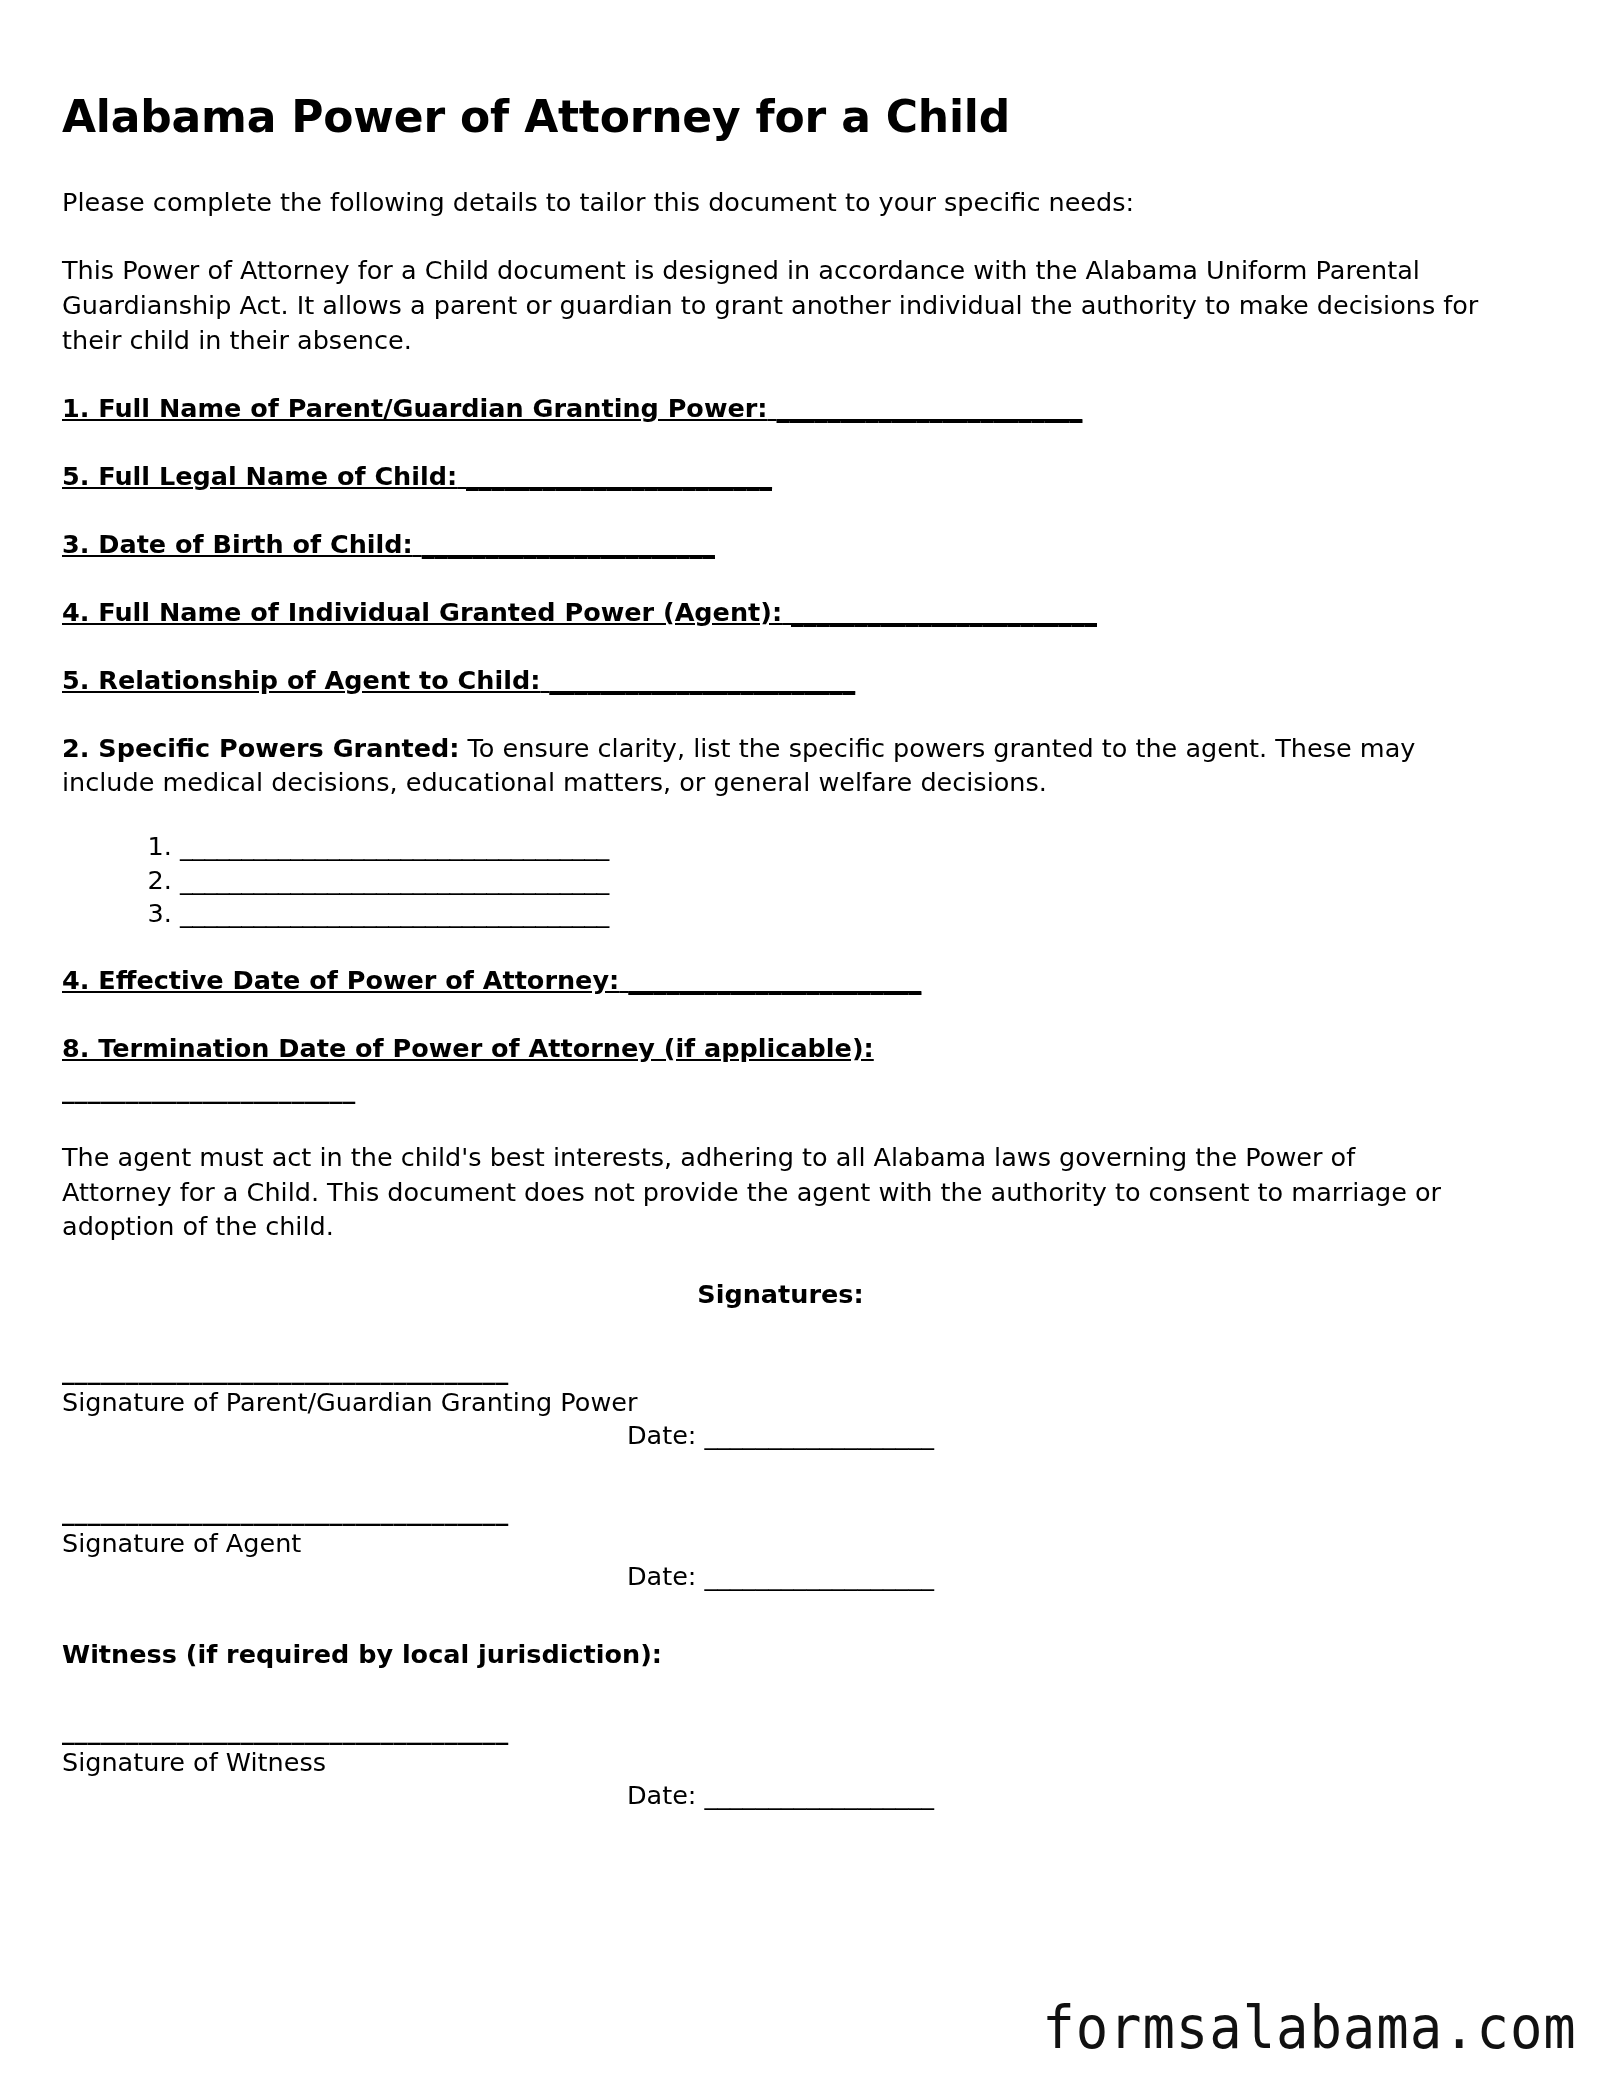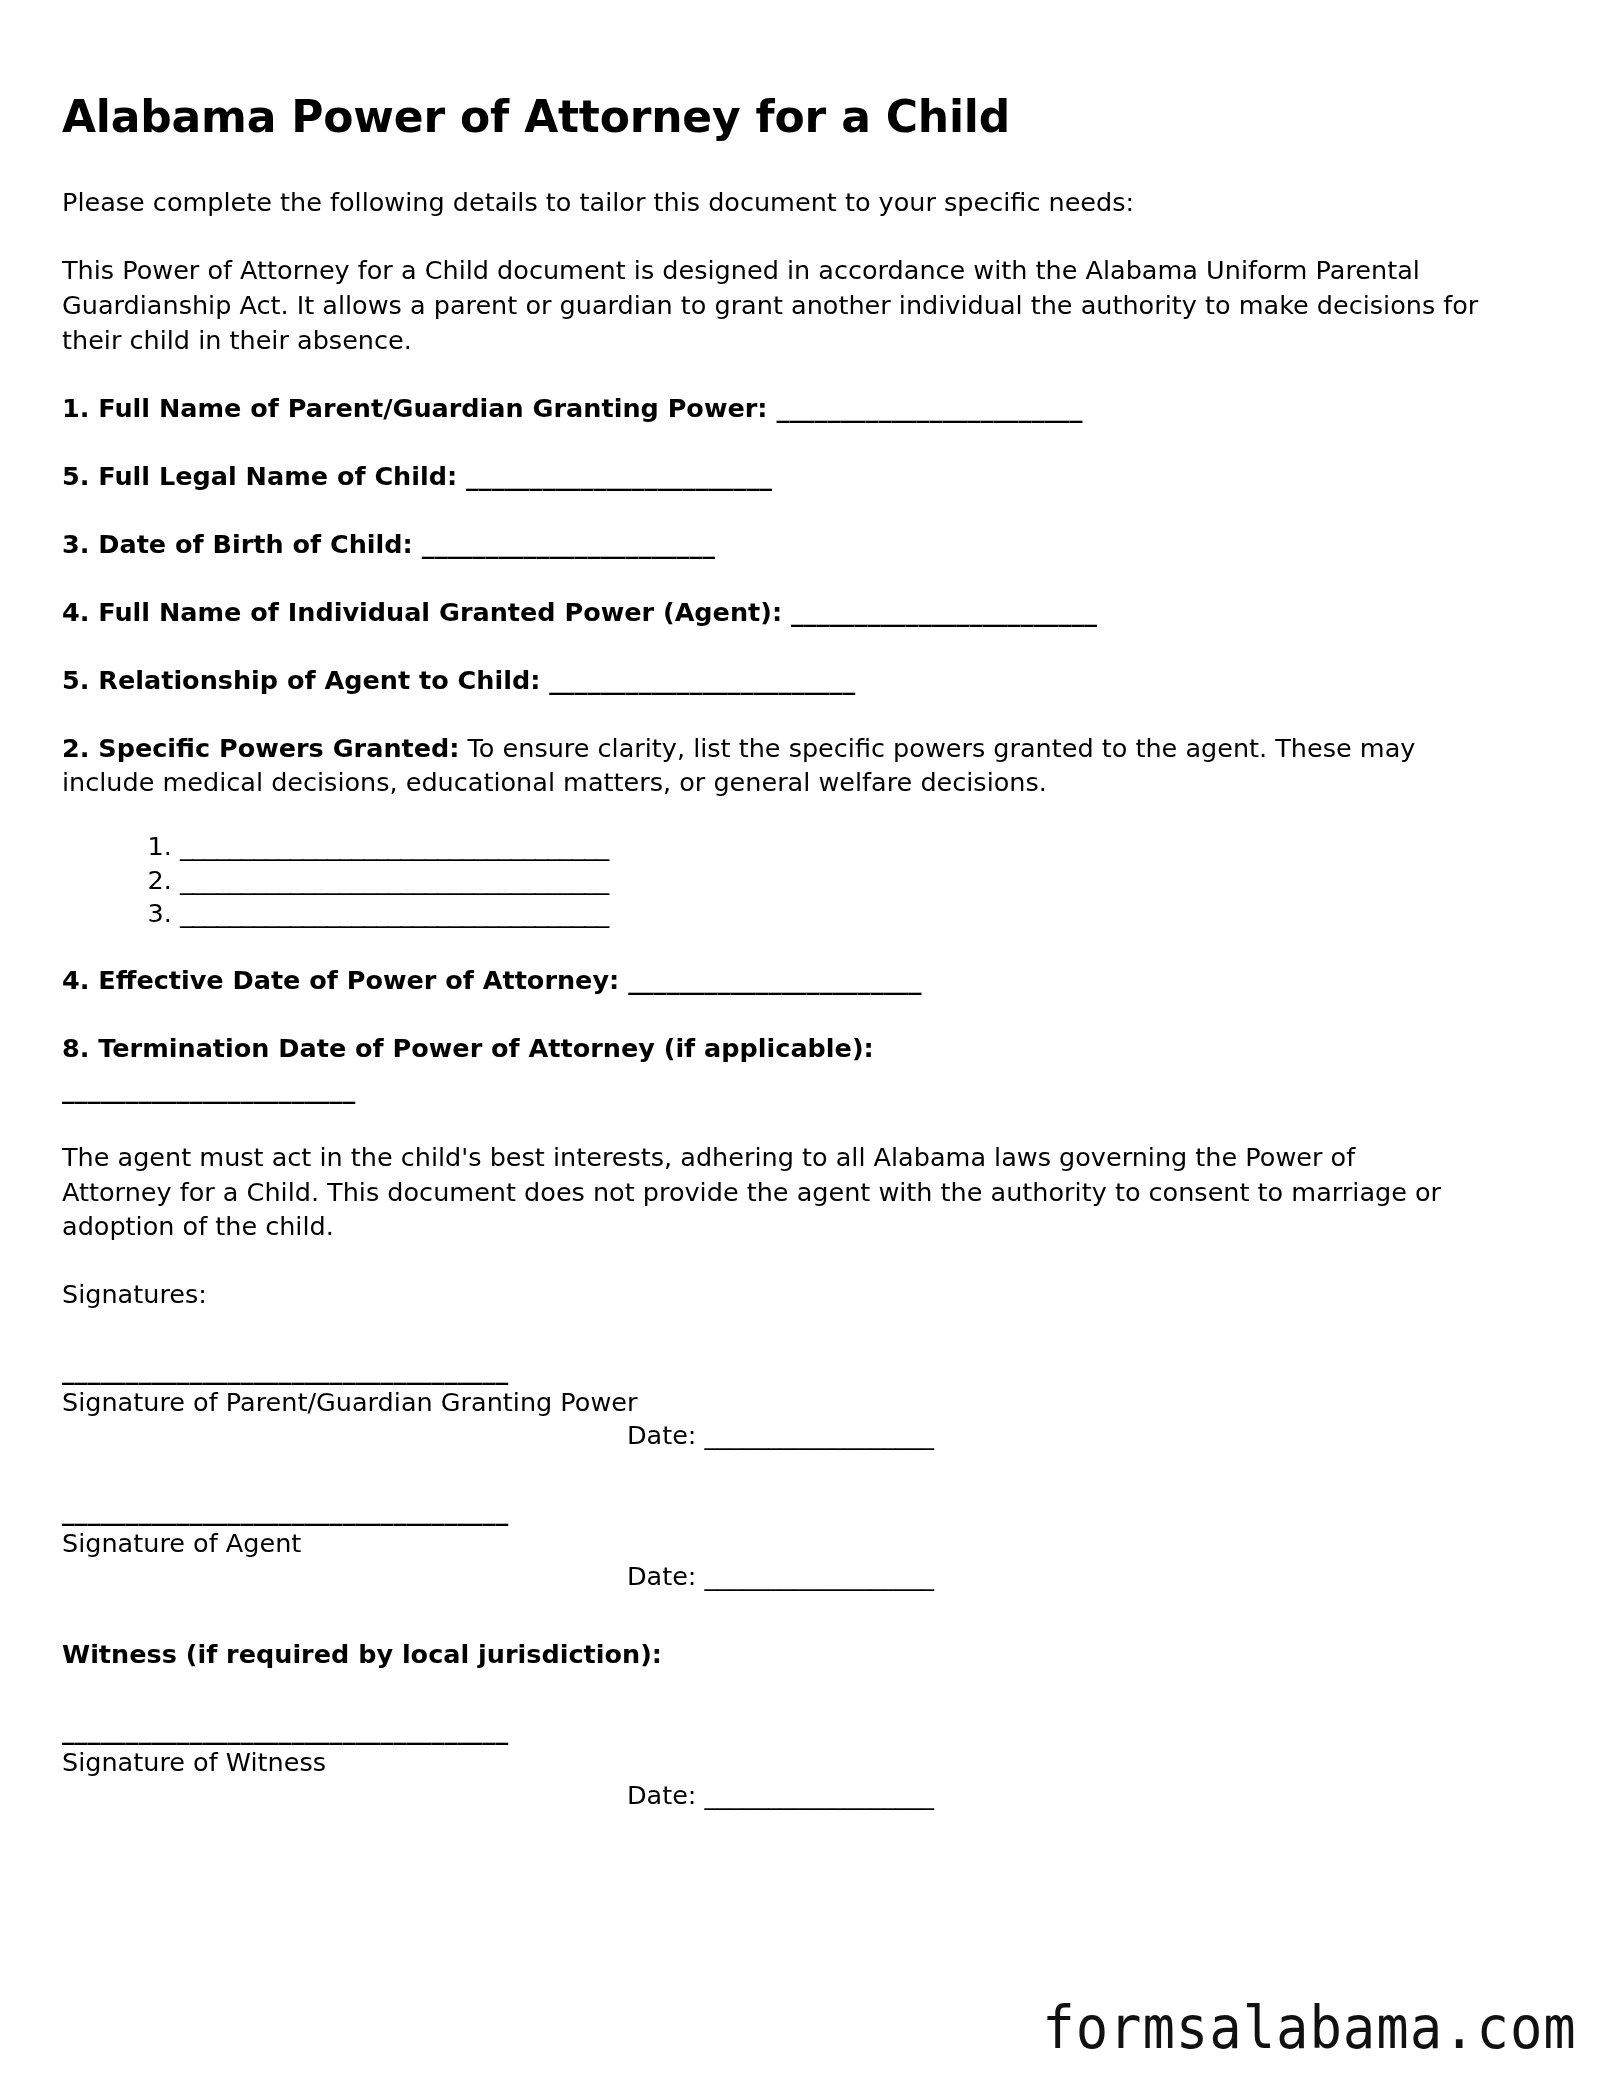--- a/index.html
+++ b/index.html
@@ -34,20 +34,21 @@
     max-width: 1410px;
   }
   p.lead-para {
     max-width: 1420px;
   }
   .field-line {
     font-size: 25.5px;
     font-weight: bold;
     line-height: 1.37;
     margin: 0 0 33px 0;
+    text-decoration: underline;
   }
   .field-line .blank {
     font-weight: bold;
     letter-spacing: 0px;
     white-space: pre;
   }
   .field-para {
     font-size: 25.5px;
     line-height: 1.37;
     margin: 0 0 10px 0;
@@ -73,23 +74,24 @@
   }
   .termination-blank {
     font-size: 25.5px;
     font-weight: bold;
     line-height: 1.37;
     margin: 0 0 33px 0;
     white-space: pre;
   }
   .sig-heading {
     font-size: 25.5px;
-    font-weight: normal;
+    font-weight: bold;
     margin: 8px 0 0 0;
     line-height: 1.37;
+    text-align: center;
   }
   .sig-block {
     margin-top: 46px;
   }
   .sig-rule {
     font-size: 25.5px;
     font-weight: bold;
     line-height: 1.0;
     white-space: pre;
     margin: 0;

